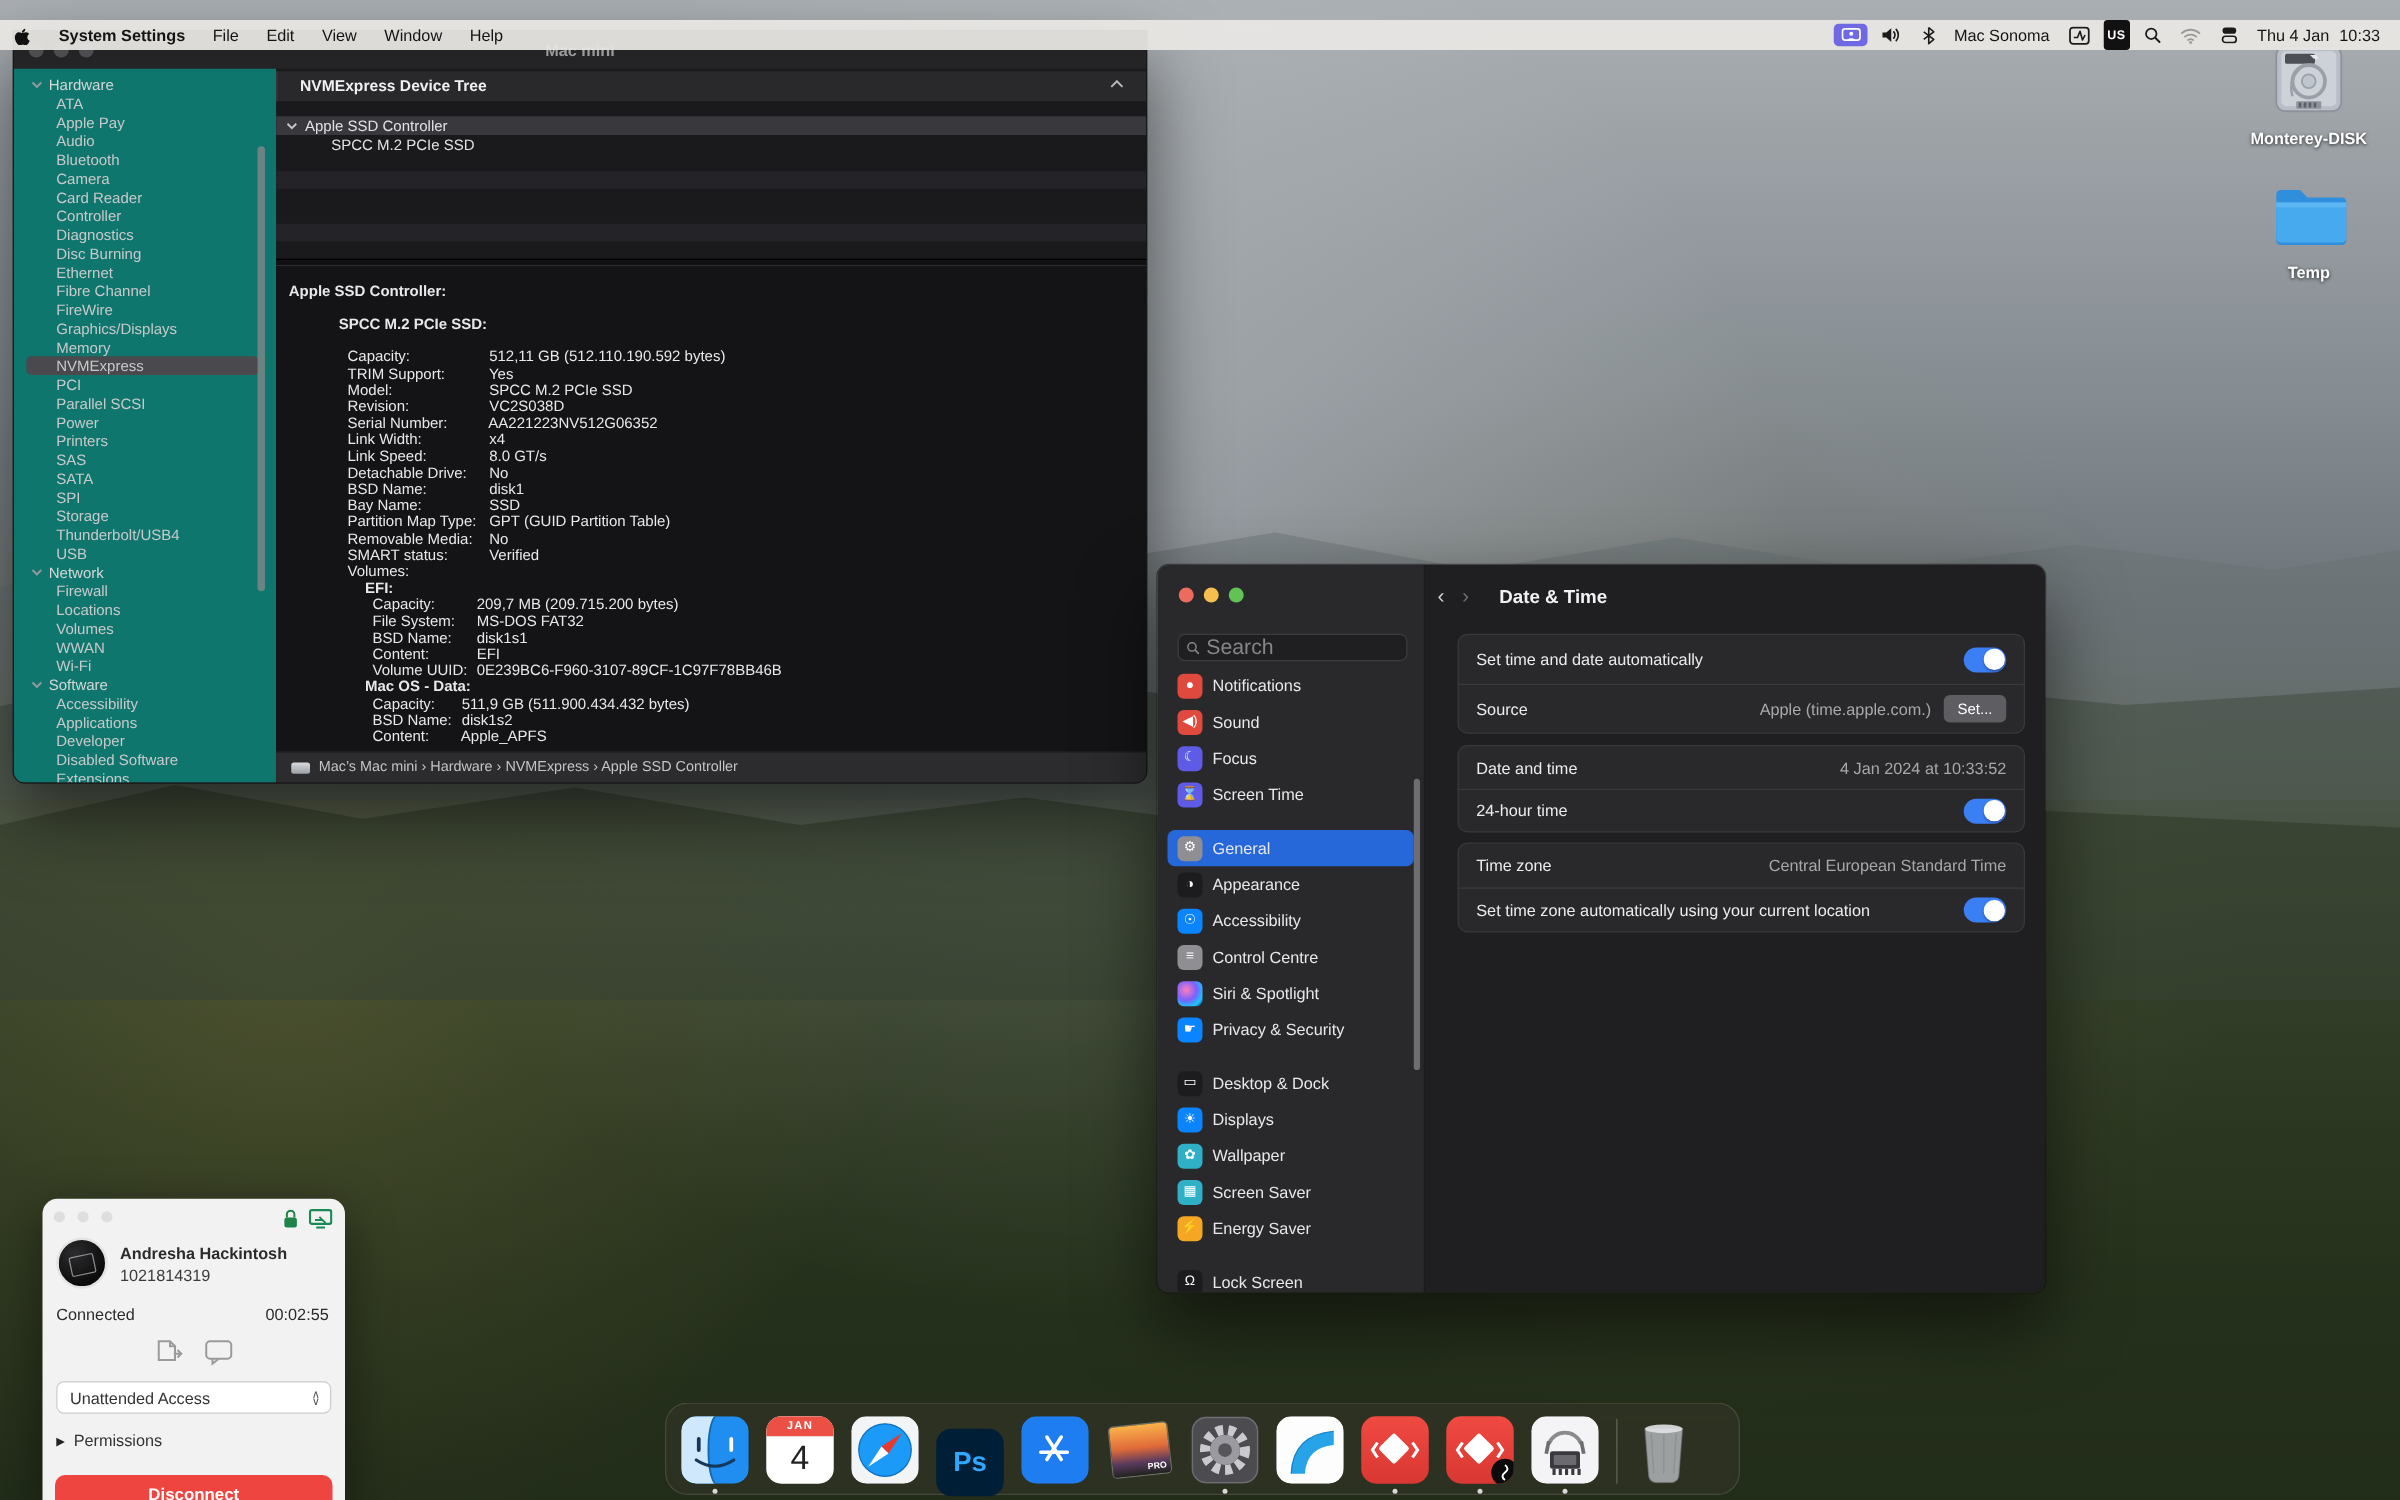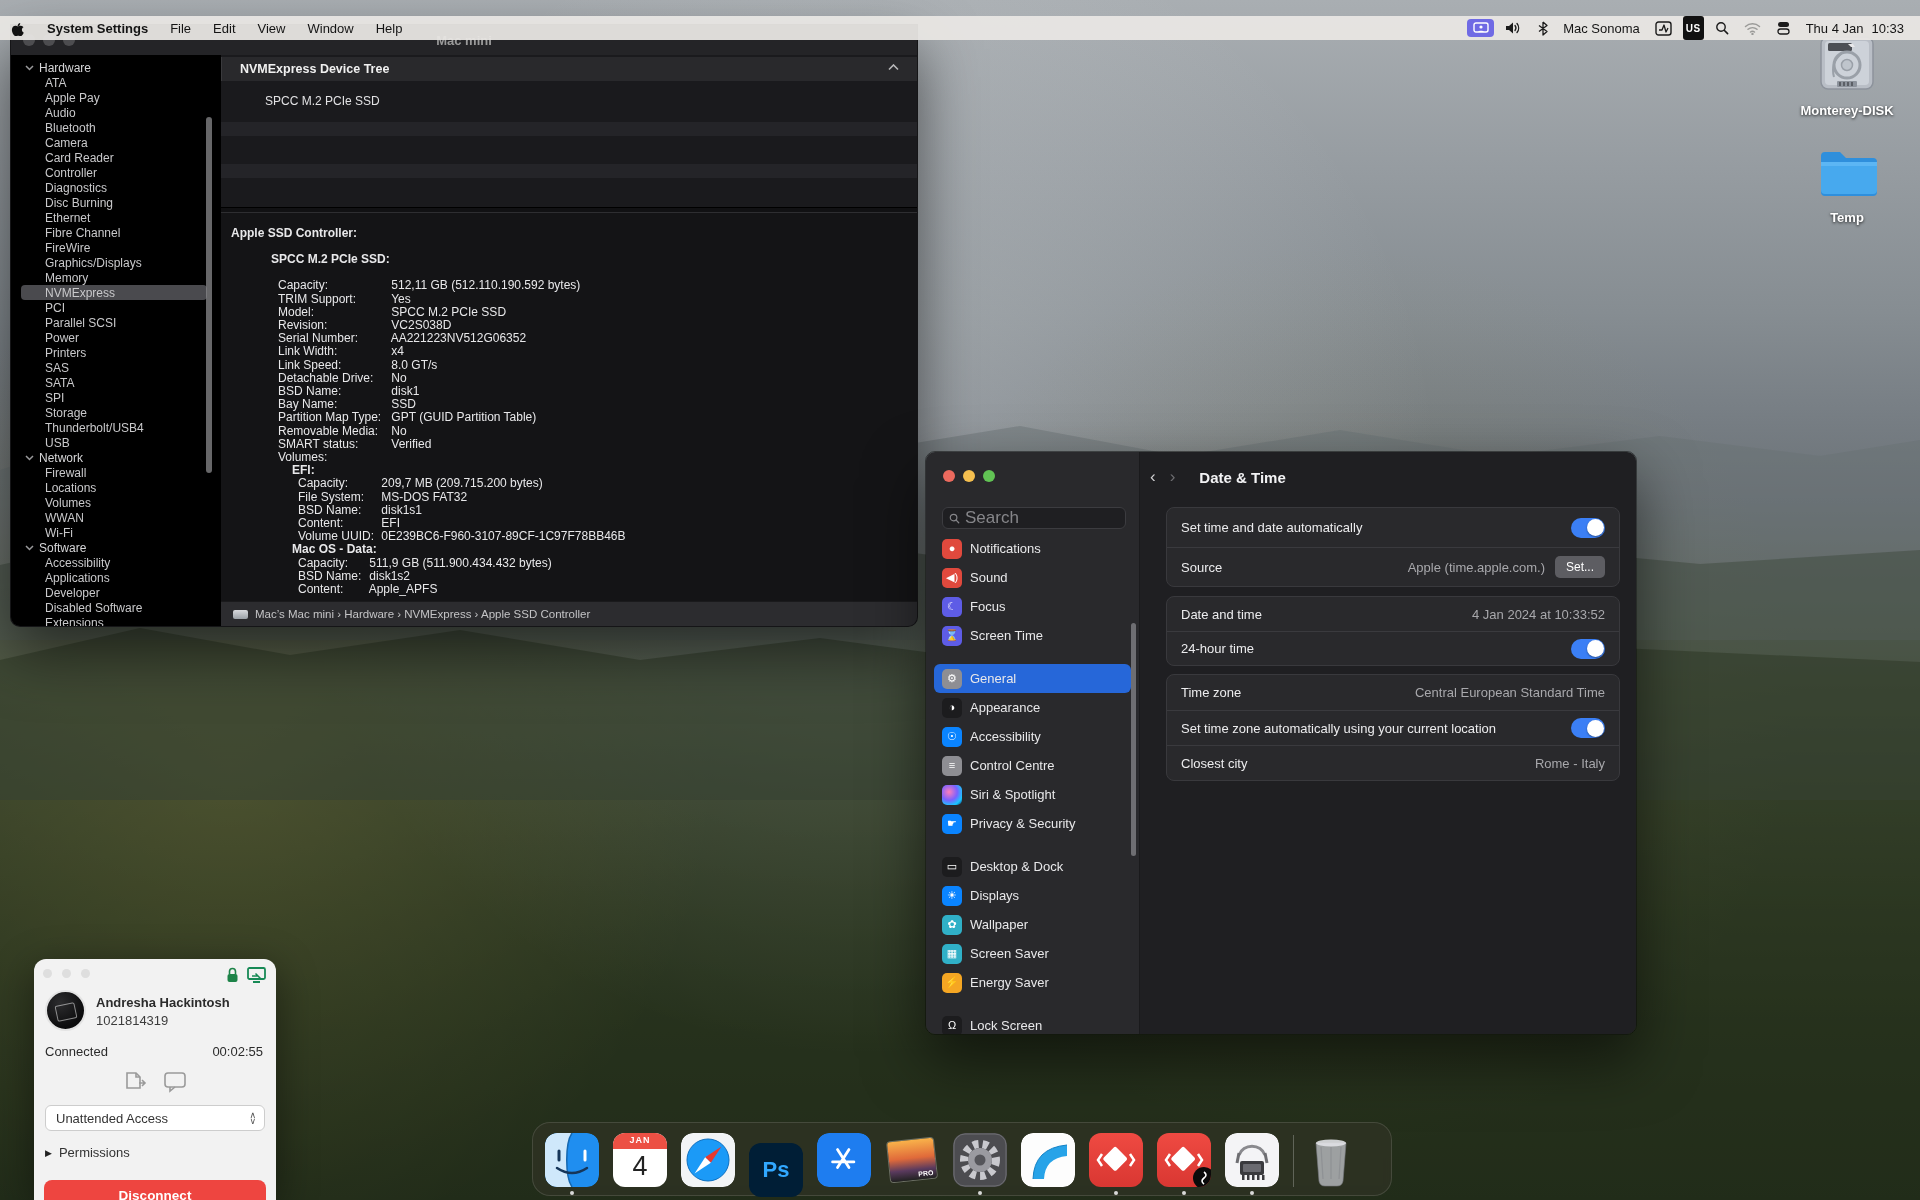--- a/index.html
+++ b/index.html
@@ -32,21 +32,21 @@
   .tl-inactive { background:#4d4d50; }
   .tl-red{background:#ec6a5e;} .tl-yellow{background:#f5bf4f;} .tl-green{background:#61c354;}
 
   
   .win-info { position:absolute; left:10px; top:24px; width:908px; height:603px;
     background:#242427; border-radius:0 0 10px 10px; box-shadow:0 25px 60px rgba(0,0,0,.55); z-index:20; overflow:hidden;
     border:1px solid rgba(0,0,0,.4);}
   .wi-titlebar { position:absolute; left:0; top:0; width:100%; height:30px; display:flex; align-items:center; }
   .wi-titlebar .traffic { position:absolute; left:12px; top:9px; }
   .wi-title { width:100%; text-align:center; color:#9b9b9b; font-size:13px; font-weight:bold; }
-  .wi-sidebar { position:absolute; left:0; top:30px; bottom:0; width:210px; background:#000000; overflow:hidden; }
+  .wi-sidebar { position:absolute; left:0; top:30px; bottom:0; width:210px; background:#0f766e; overflow:hidden; }
   .t-item { display:flex; align-items:center; height:15px; font-size:12px; color:#c9c9cb; padding-left:34px; position:relative; }
   .t-item.sec { padding-left:14px; color:#d6d6d8; }
   .t-item .t-chev { display:none; margin-right:5px; }
   .t-item.sec .t-chev { display:inline-block; }
   .t-item.sel::before { content:""; position:absolute; left:10px; right:14px; top:0; bottom:0; background:#4a4a4e; border-radius:4px; z-index:0;}
   .t-item span { position:relative; z-index:1; }
   .wi-scrollbar { position:absolute; left:195px; top:62px; width:6px; height:356px; background:#8a8a8c; border-radius:3px; opacity:.75;}
   .wi-main { position:absolute; left:210px; top:30px; right:0; bottom:0; background:#1a1a1d; }
   .dt-header { position:absolute; left:0; top:2px; right:0; height:24px; background:#29292c; display:flex; align-items:center;
     color:#f0f0f0; font-size:12.5px; font-weight:bold; padding-left:18px; border-left:1px solid #3a3a3d;}
@@ -486,20 +486,26 @@
     </div>
 
     <div class="wi-main">
       <div class="dt-header">
         <span>NVMExpress Device Tree</span>
         <svg class="dt-collapse" width="11" height="7" viewBox="0 0 11 7">
             <path d="M1 5.5 L5.5 1 L10 5.5" stroke="#b8b8ba" stroke-width="1.6" fill="none"></path>
           </svg>
       </div>
       <div class="dt-rows">
+        <div class="dt-row selected">
+          <svg class="row-chev" width="9" height="6" viewBox="0 0 9 6">
+              <path d="M1 1 L4.5 4.5 L8 1" stroke="#c8c8ca" stroke-width="1.5" fill="none"></path>
+            </svg>
+          <span>Apple SSD Controller</span>
+        </div>
         <div class="dt-row child">
           <span>SPCC M.2 PCIe SSD</span>
         </div>
         <div class="stripe"></div>
         <div class="stripe lit"></div>
         <div class="stripe"></div>
         <div class="stripe"></div>
         <div class="stripe lit"></div>
       </div>
       <div class="dt-splitter"></div>
@@ -806,24 +812,20 @@
       </div>
 
       <div class="group g3">
         <div class="grow">
           <span class="lbl">Time zone</span>
           <span class="val">Central European Standard Time</span>
         </div>
         <div class="grow">
           <span class="lbl">Set time zone automatically using your current location</span>
           <span class="toggle"></span>
-        </div>
-        <div class="grow">
-          <span class="lbl">Closest city</span>
-          <span class="val">Rome - Italy</span>
         </div>
       </div>
 
     </div>
   </div>
 
   <div class="remote">
     <div class="rm-dots">
         <i></i>
         <i></i>

